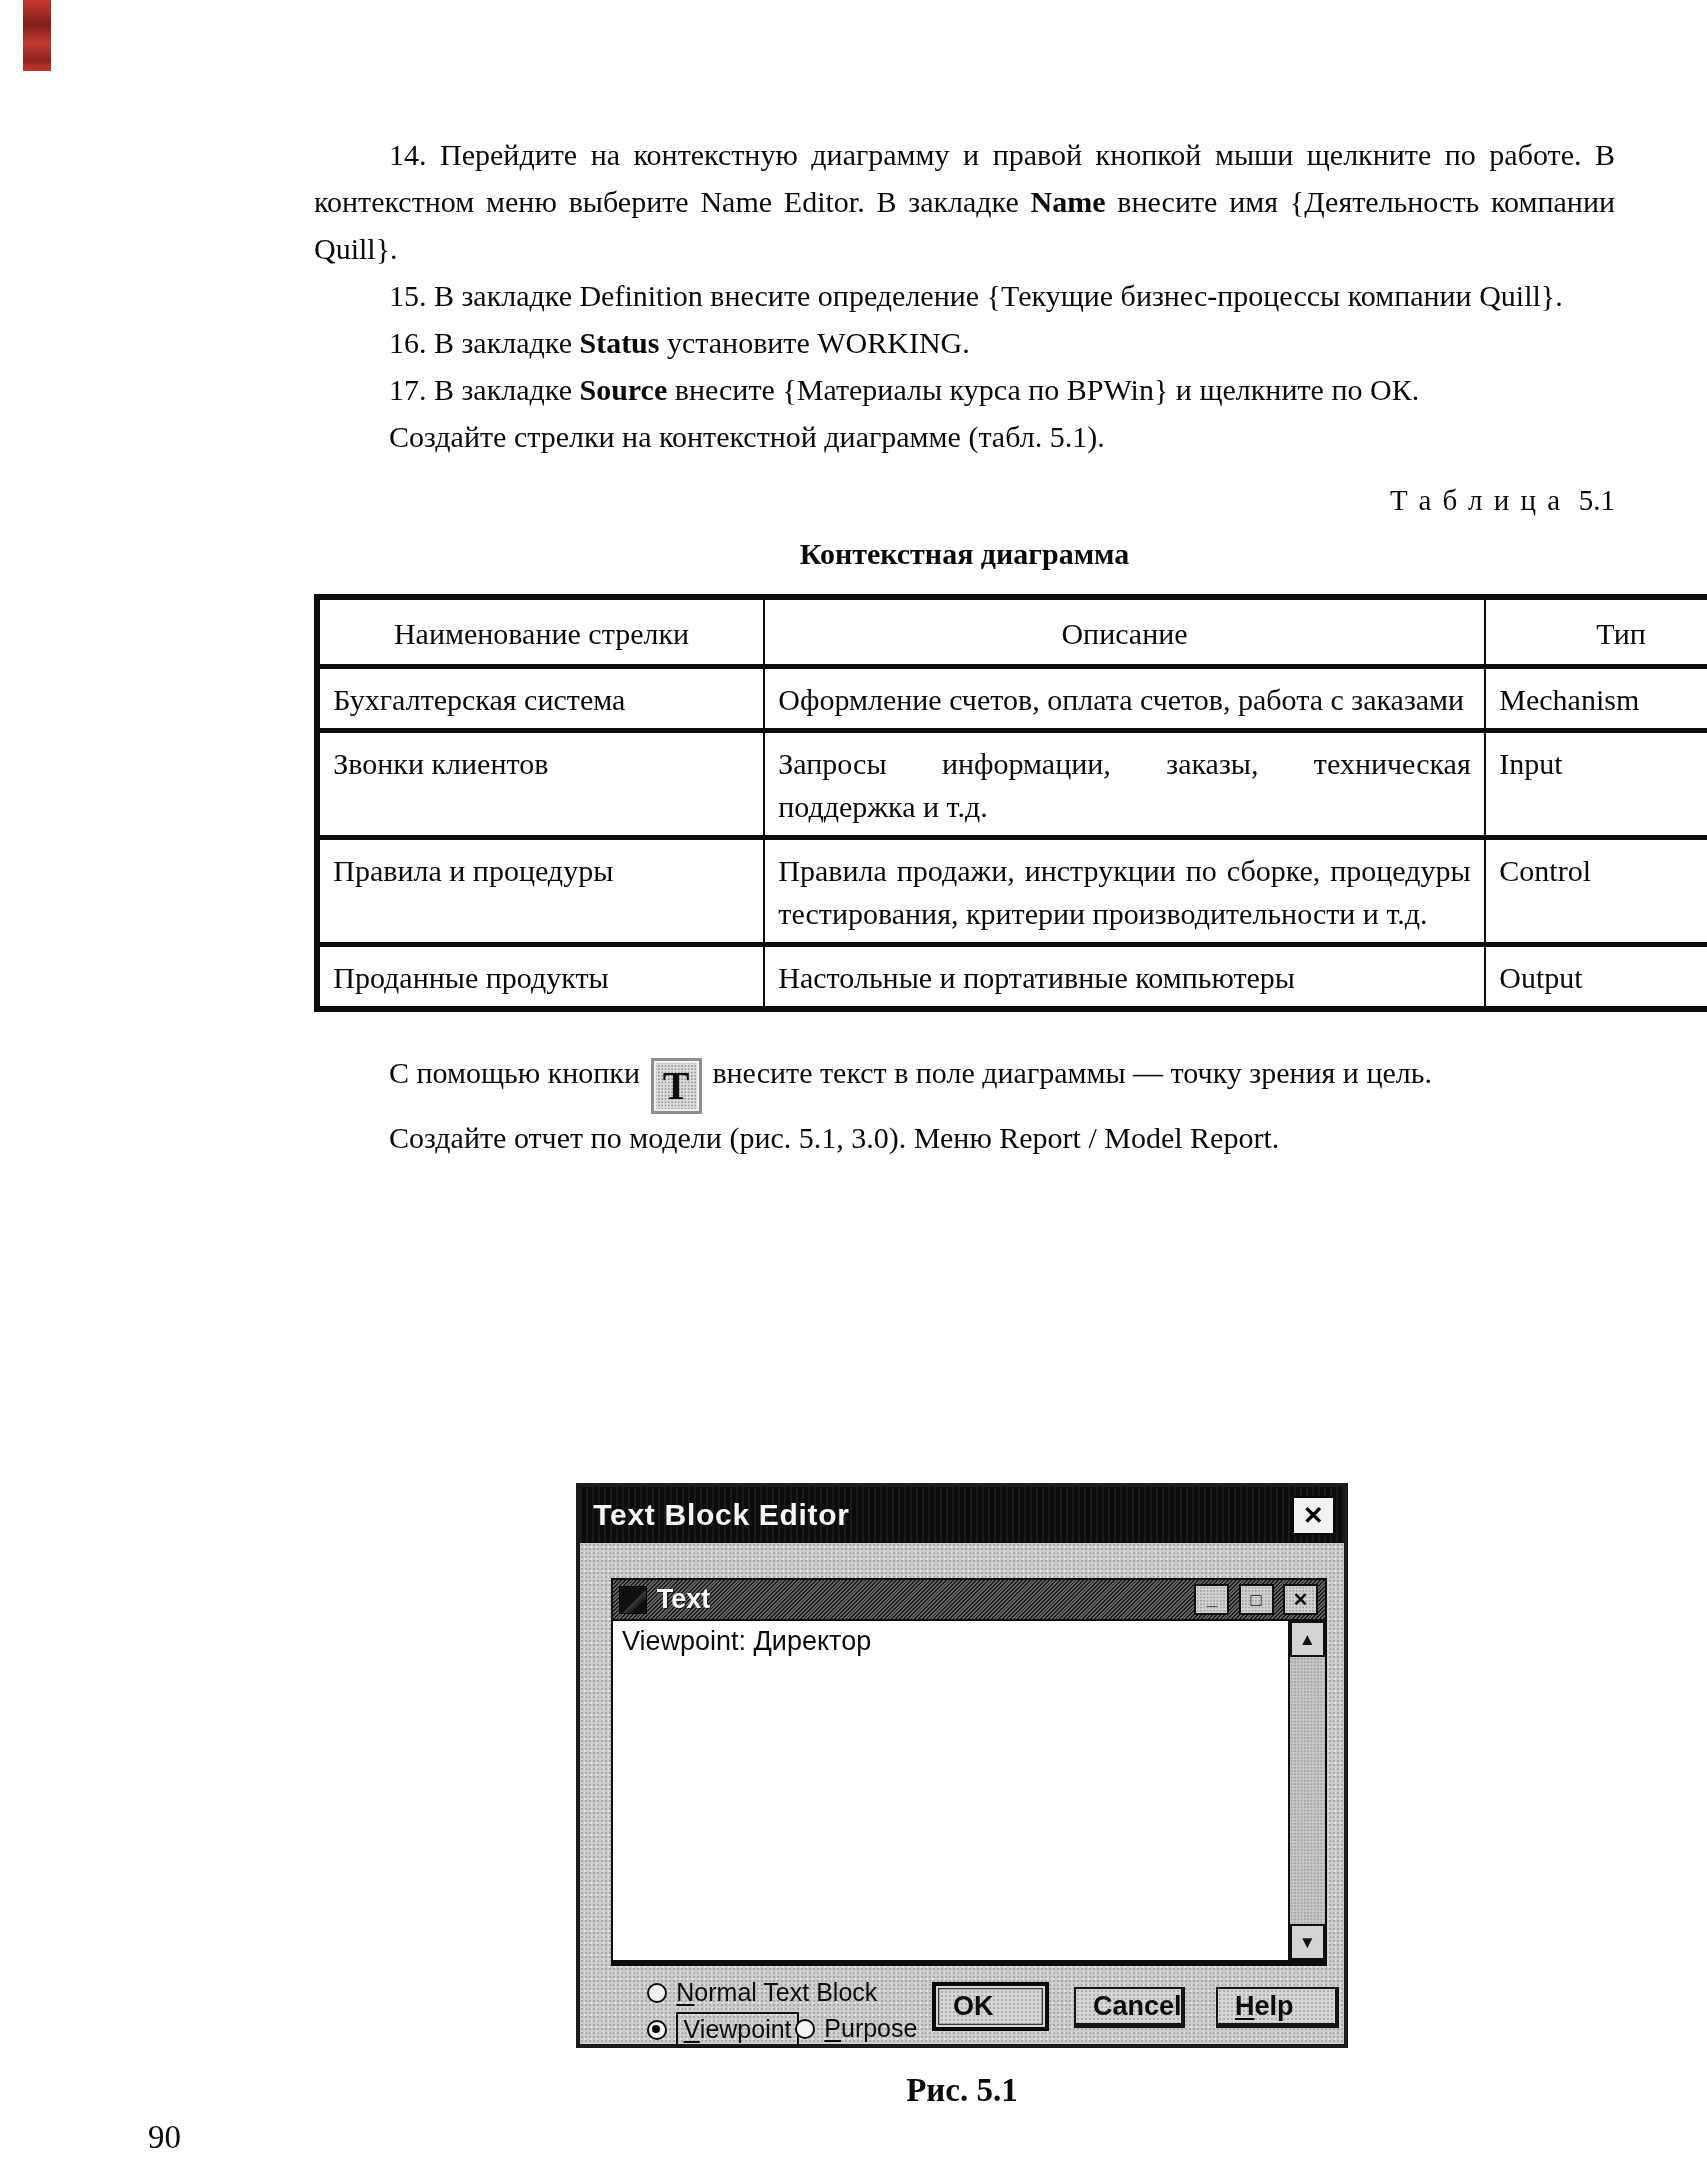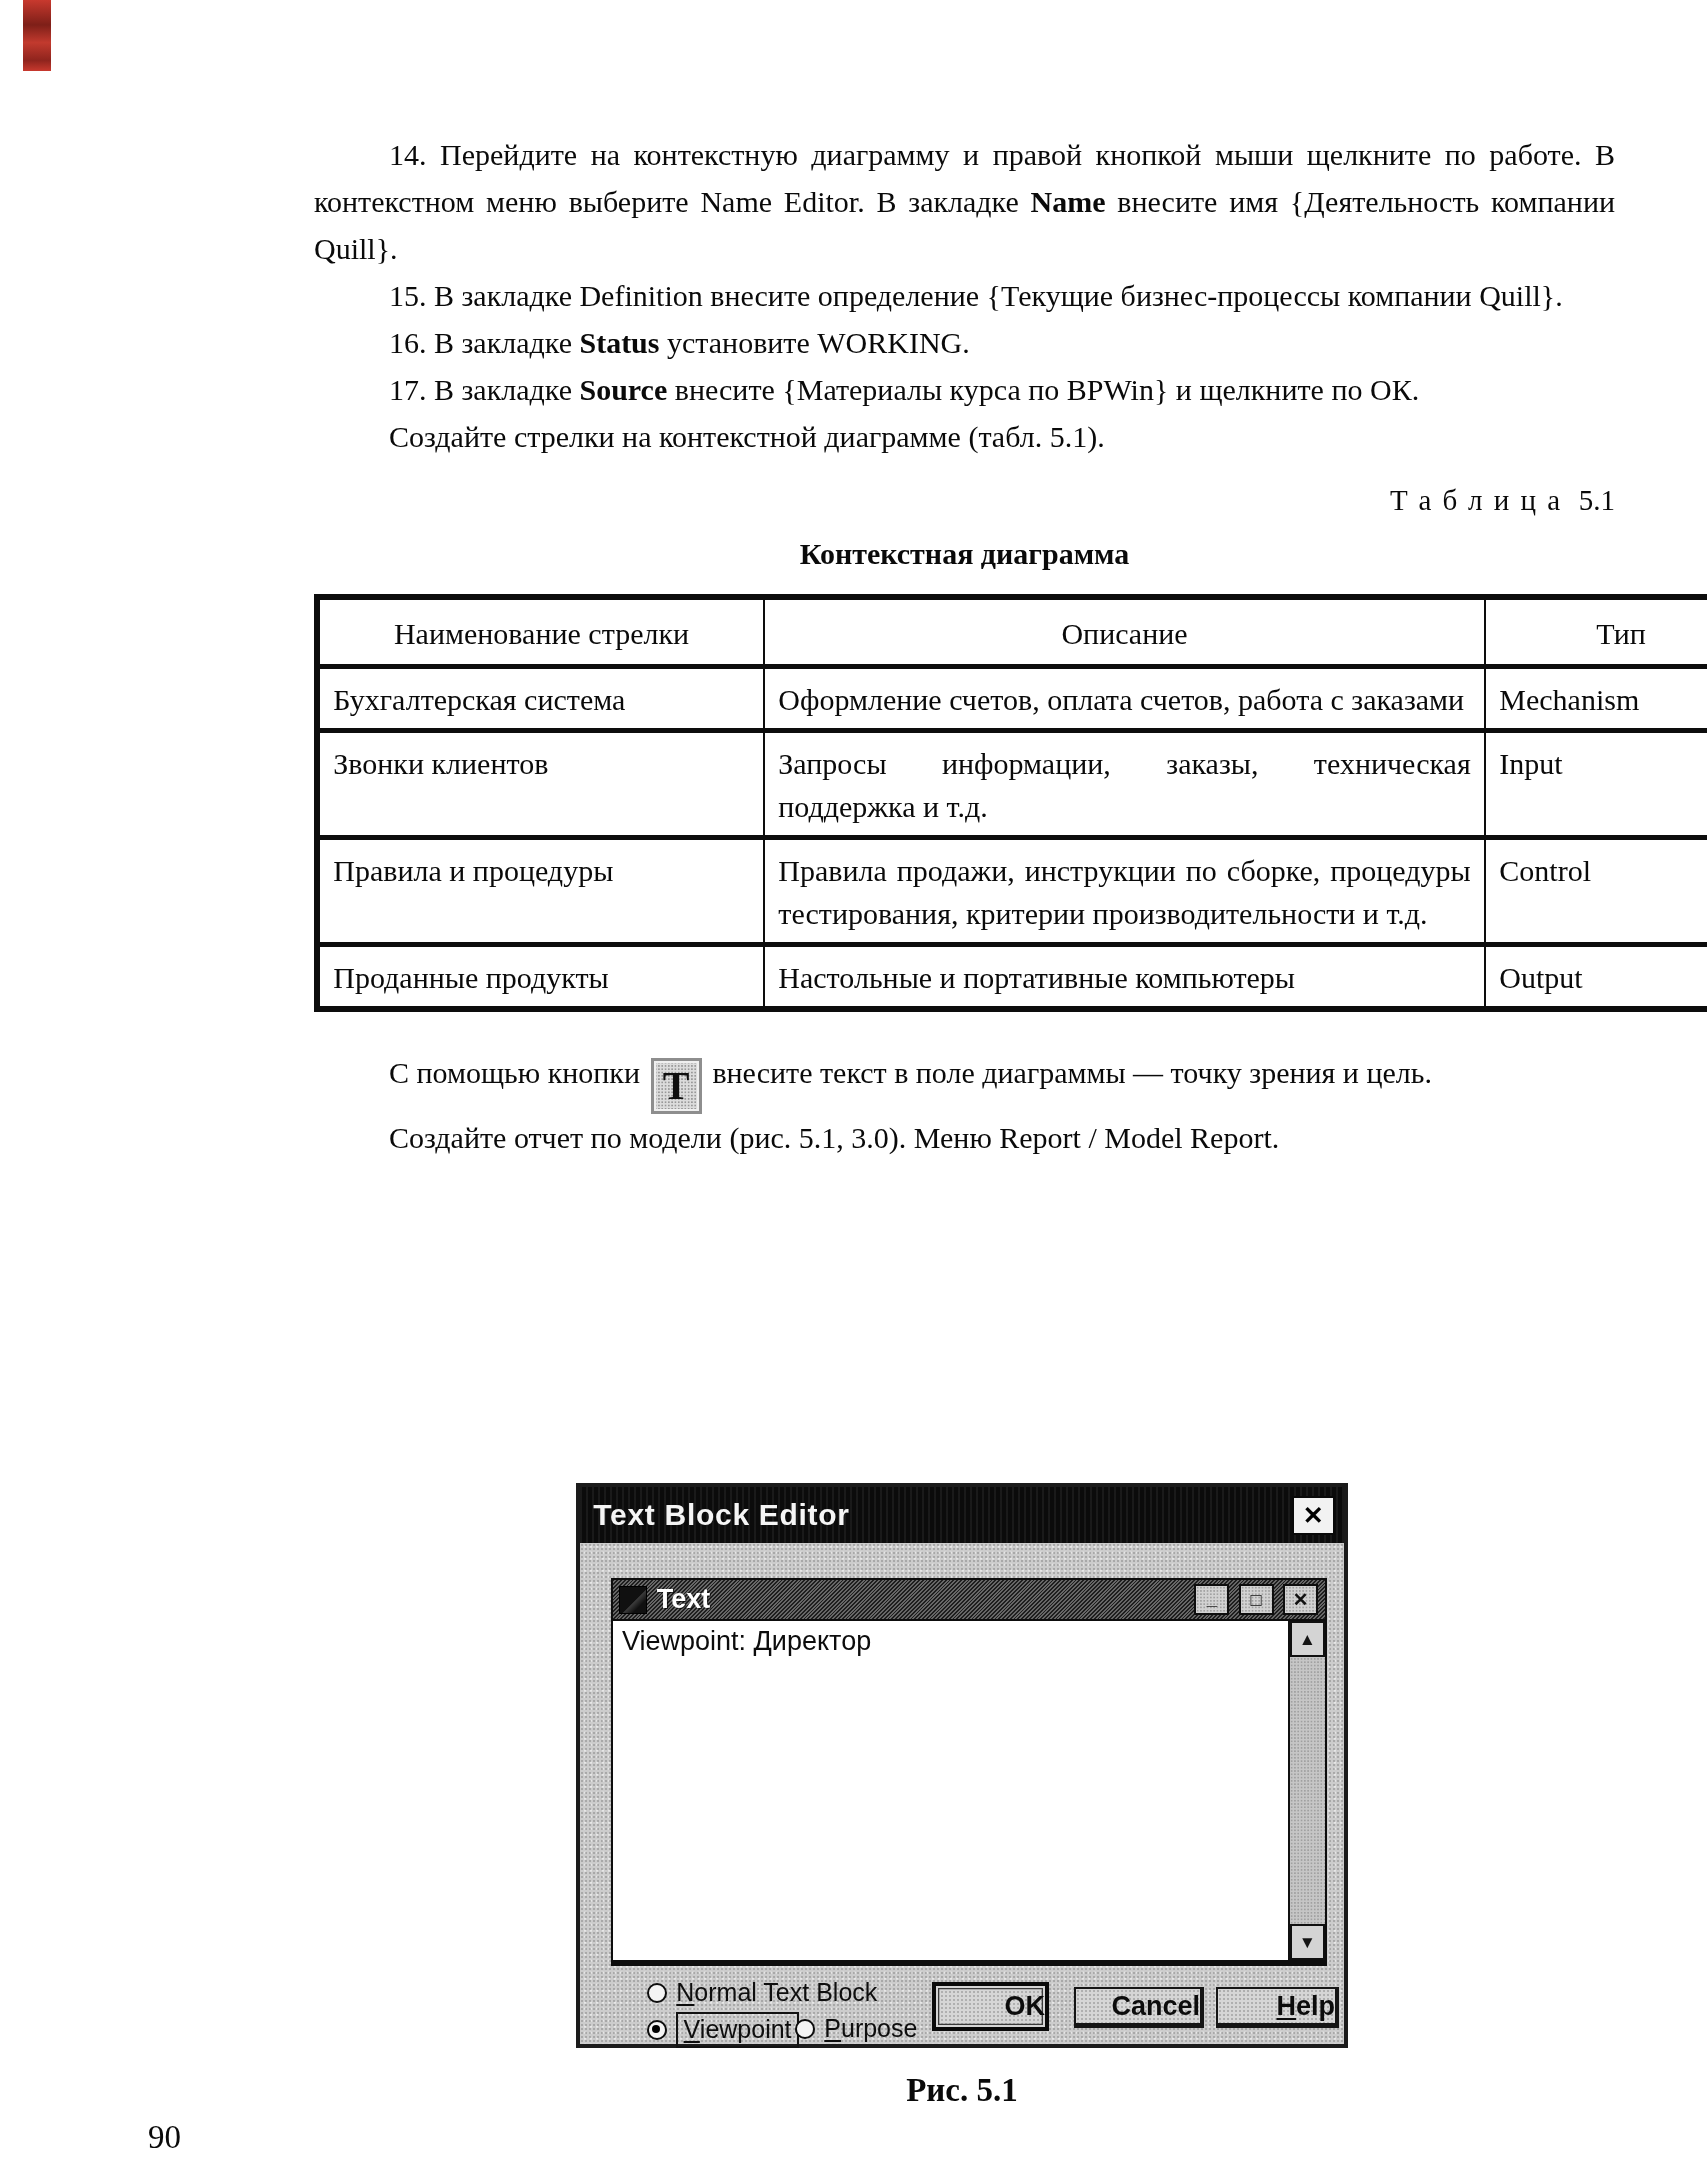--- a/index.html
+++ b/index.html
@@ -152,21 +152,21 @@
   }
   .rlabel .u, .mn { text-decoration: underline; text-decoration-thickness: 2px; text-underline-offset: 3.3px; }
   .rlabel.boxed { border: 2px solid #121212; padding: 0.7px 5.3px 2px 5.3px; }
 
   .btn95 {
     position: absolute;
     background-color: #d6d6d6;
     background-image: radial-gradient(rgba(80,80,80,.30) 0.7px, transparent 0.9px);
     background-size: 4px 4px;
     border: 2.7px solid #151515; border-bottom-width: 5.3px; border-right-width: 4px;
-    display: flex; align-items: center; justify-content: flex-end;
+    display: flex; align-items: center; justify-content: flex-start;
     font-weight: bold; font-size: 27px; color: #0c0c0c;
     font-family: "Liberation Sans", sans-serif;
     padding-left: 17px;
   }
   .btn95.default {
     border: 4.7px solid #0a0a0a;
     box-shadow: inset 0 0 0 2px #d6d6d6, inset 0 0 0 3.3px #3a3a3a;
   }
 
   .fig-caption {
@@ -276,21 +276,21 @@
       </div>
 
       <div class="radio-row" style="left:215px; top:471px;">
         <span class="rcirc"></span>
         <span class="rlabel"><span class="u">P</span><span>urpose</span></span>
       </div>
 
       <div class="btn95 default" style="left:352px; top:439px; width:117px; height:49px;">
           <span>OK</span>
         </div>
-      <div class="btn95" style="left:494px; top:444px; width:130px; height:41px;">
+      <div class="btn95" style="left:494px; top:444px; width:111px; height:41px;">
           <span>Cancel</span>
         </div>
       <div class="btn95" style="left:636px; top:444px; width:123px; height:41px;">
           <span><span class="mn">H</span><span>elp</span></span>
         </div>
 
     </div>
   </div>
 
   <div class="fig-caption">Рис. 5.1</div>

